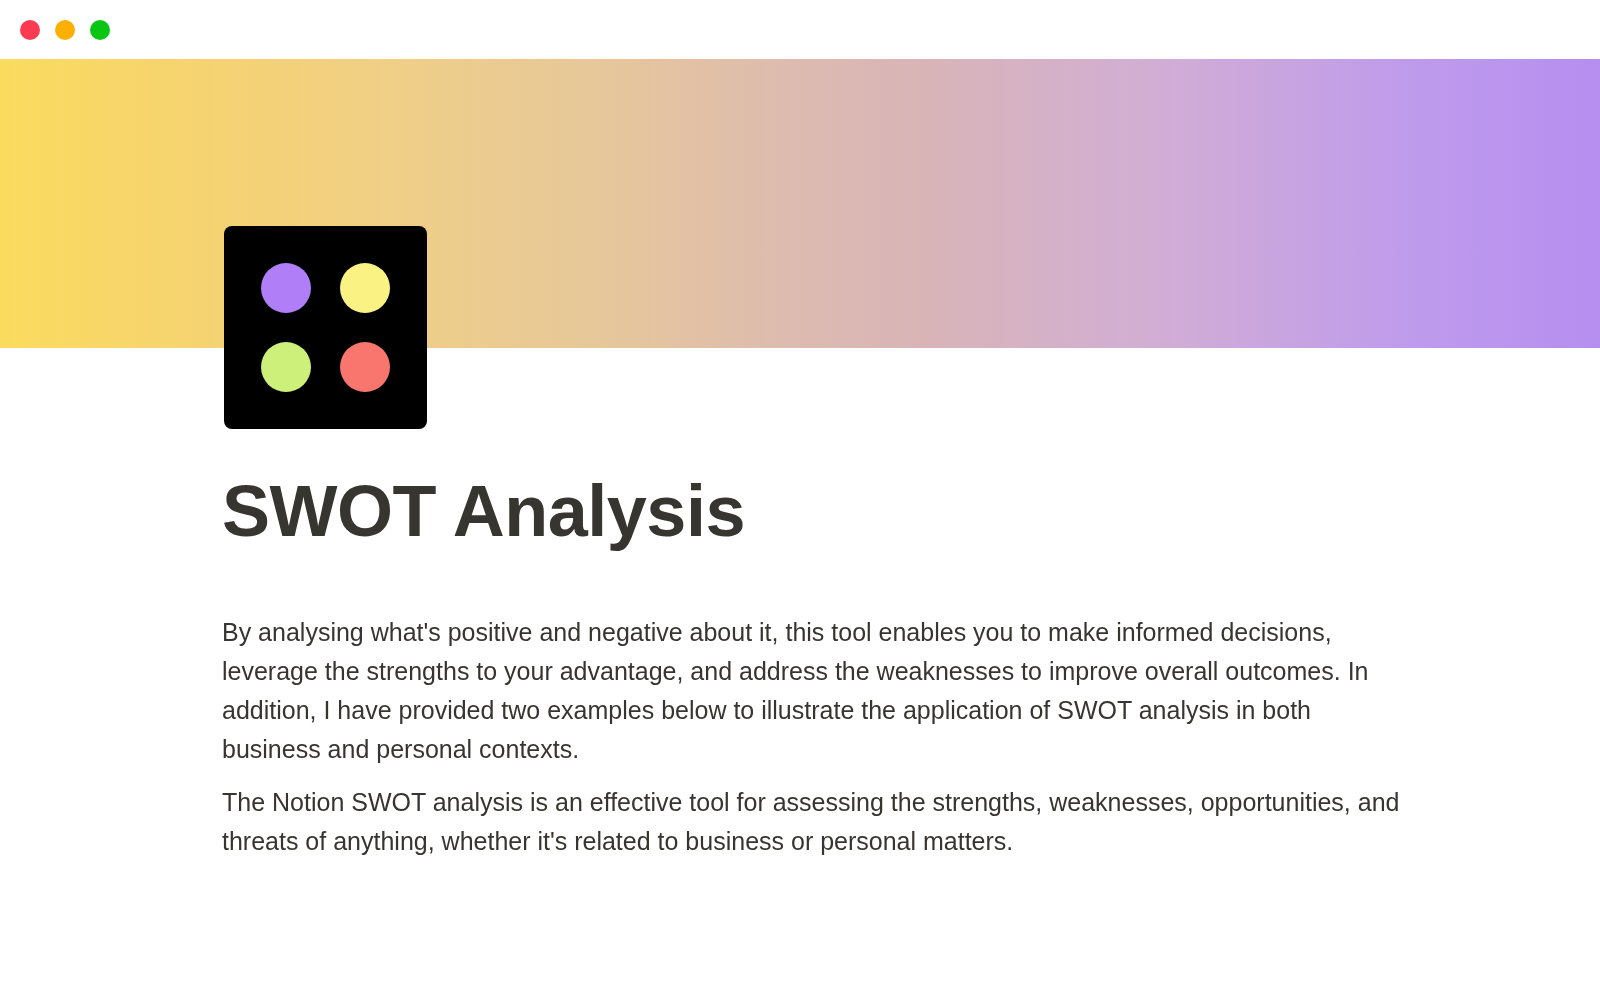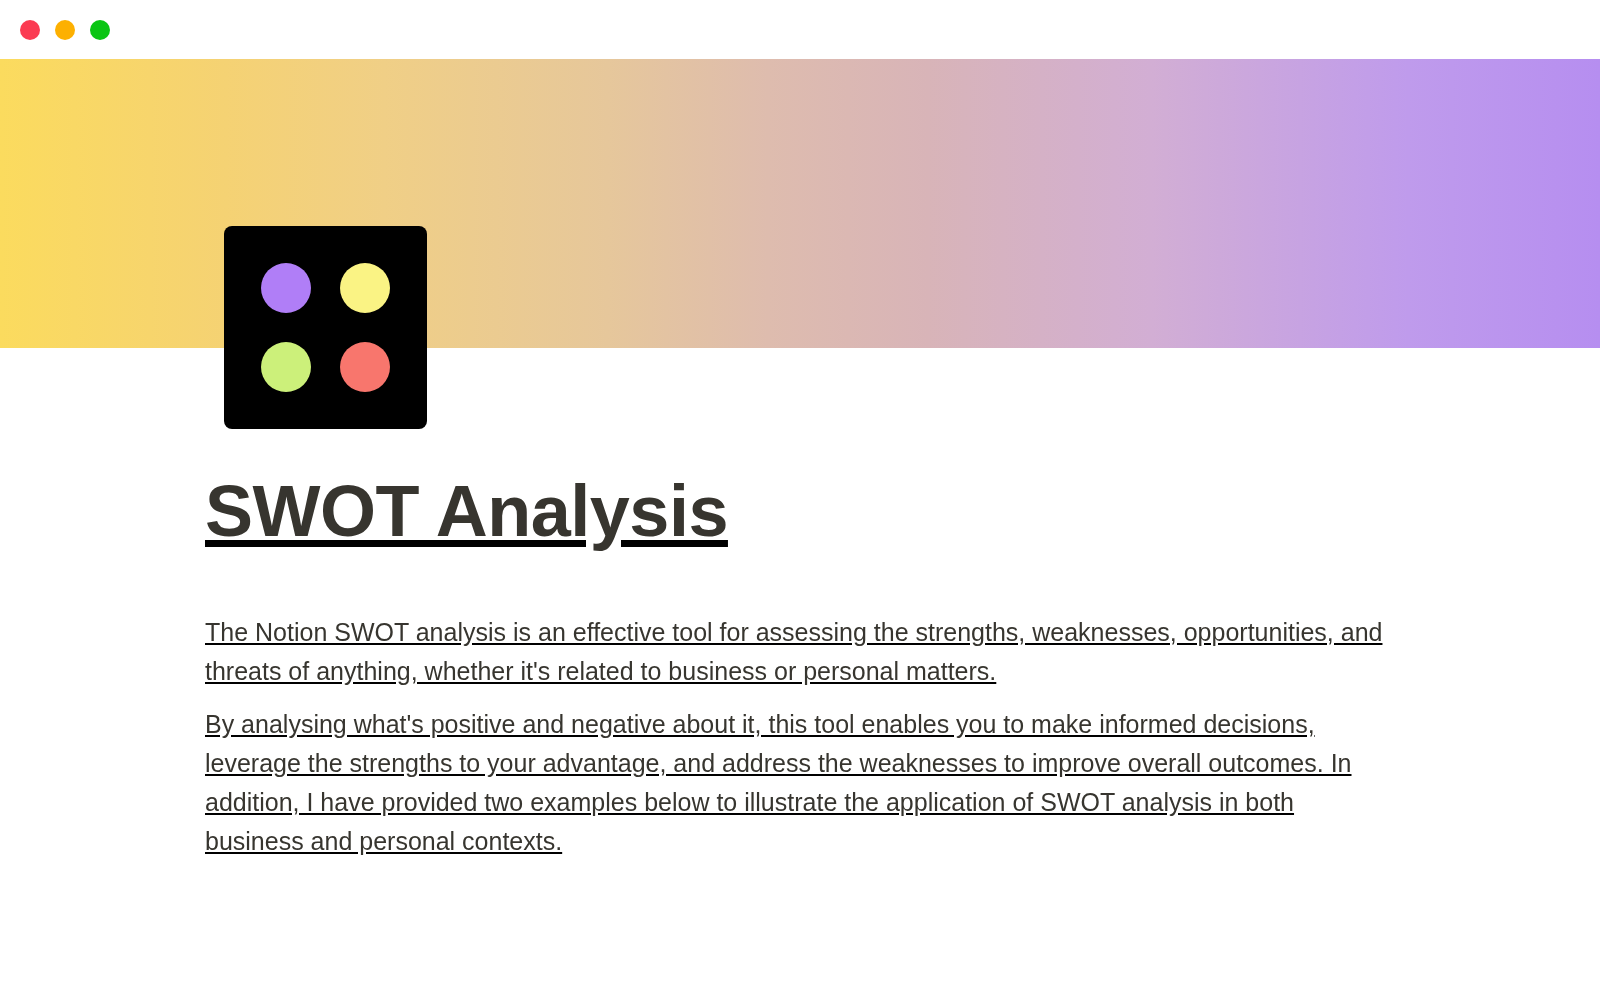--- a/index.html
+++ b/index.html
@@ -92,24 +92,23 @@
     border-radius: 50%;
   }
   .dot.purple { background: #b07ef7; }
   .dot.yellow { background: #faf384; }
   .dot.lime   { background: #ccf07a; }
   .dot.coral  { background: #f8766d; }
 
   
   .content {
     position: absolute;
-    left: 205px;
+    left: 222px;
     top: 470px;
     width: 1190px;
-    text-decoration: underline;
   }
   .page-title {
     margin: 0;
     font-size: 72px;
     line-height: 1.15;
     font-weight: bold;
     letter-spacing: -0.5px;
     color: #37352f;
     font-family: "Liberation Sans", sans-serif;
   }
@@ -145,18 +144,18 @@
   <div class="page-icon">
     <span class="dot purple"></span>
     <span class="dot yellow"></span>
     <span class="dot lime"></span>
     <span class="dot coral"></span>
   </div>
 
   <div class="content">
     <h1 class="page-title">SWOT Analysis</h1>
     <div class="body-blocks">
+      <p class="paragraph">By analysing what's positive and negative about it, this tool enables you to make informed decisions, leverage the strengths to your advantage, and address the weaknesses to improve overall outcomes. In addition, I have provided two examples below to illustrate the application of SWOT analysis in both business and personal contexts.</p>
       <p class="paragraph">The Notion SWOT analysis is an effective tool for assessing the strengths, weaknesses, opportunities, and threats of anything, whether it's related to business or personal matters.</p>
-      <p class="paragraph">By analysing what's positive and negative about it, this tool enables you to make informed decisions, leverage the strengths to your advantage, and address the weaknesses to improve overall outcomes. In addition, I have provided two examples below to illustrate the application of SWOT analysis in both business and personal contexts.</p>
     </div>
   </div>
 
 </div>
 
 </body></html>

